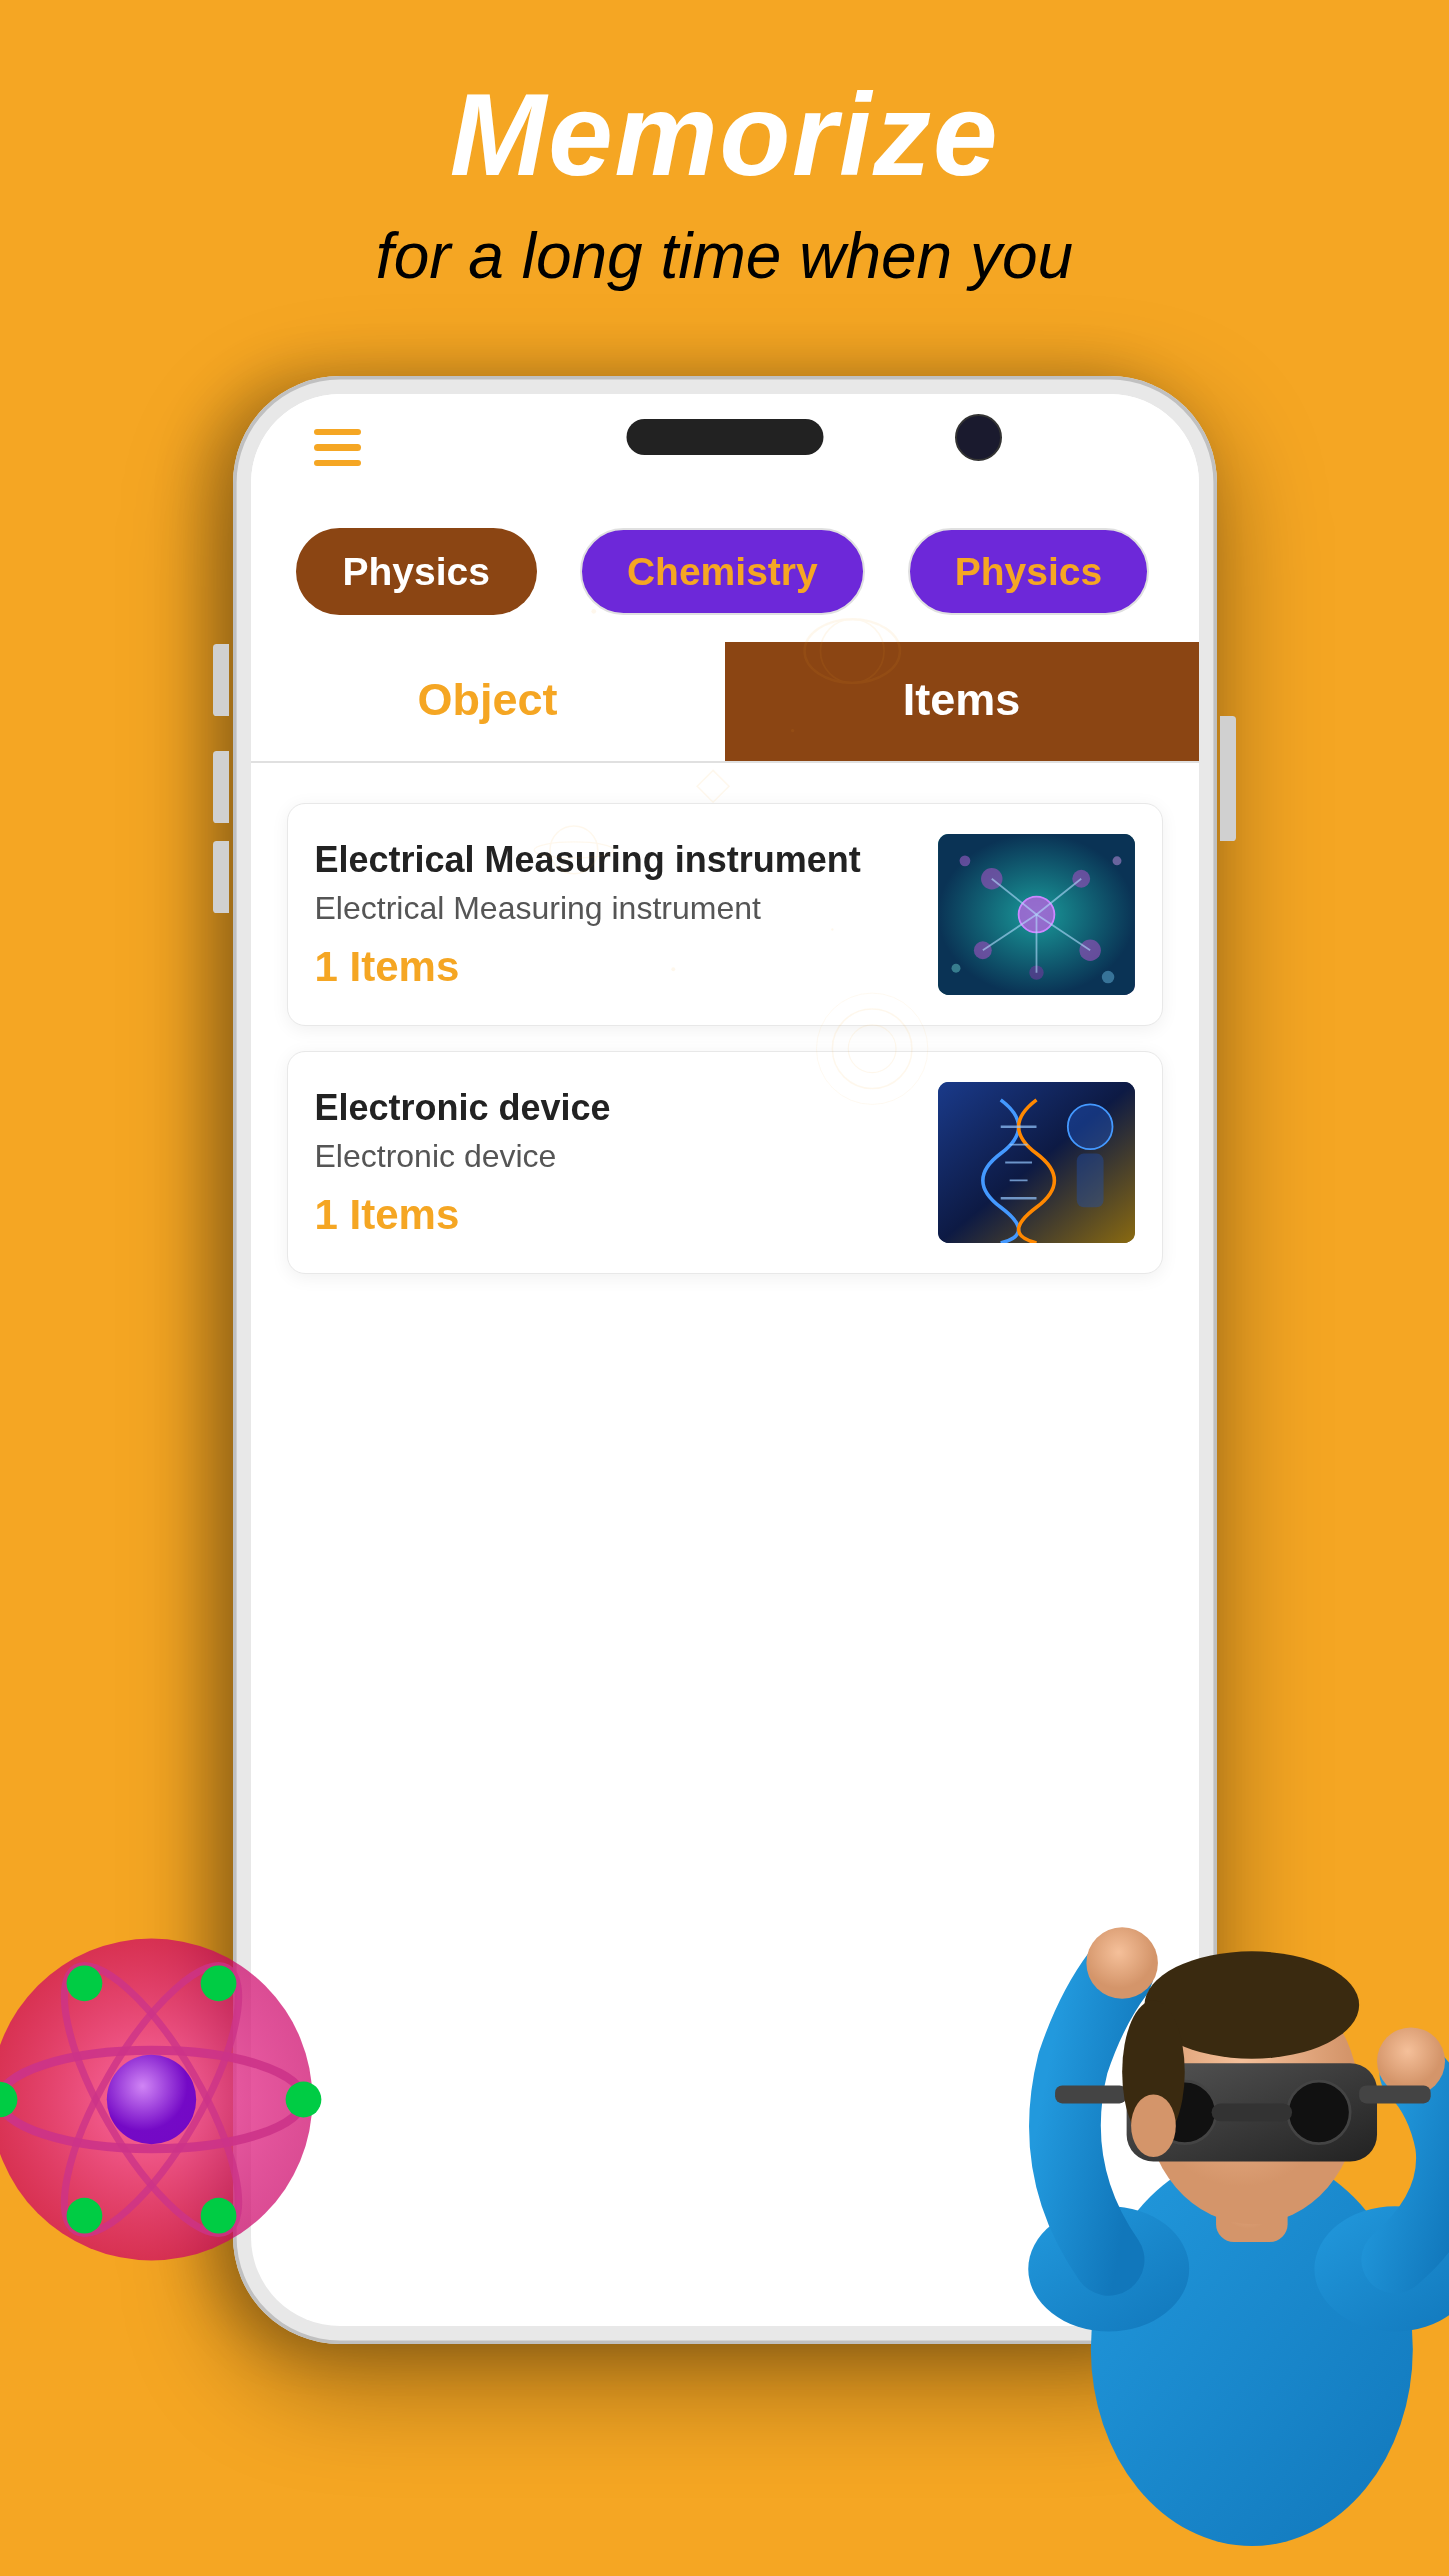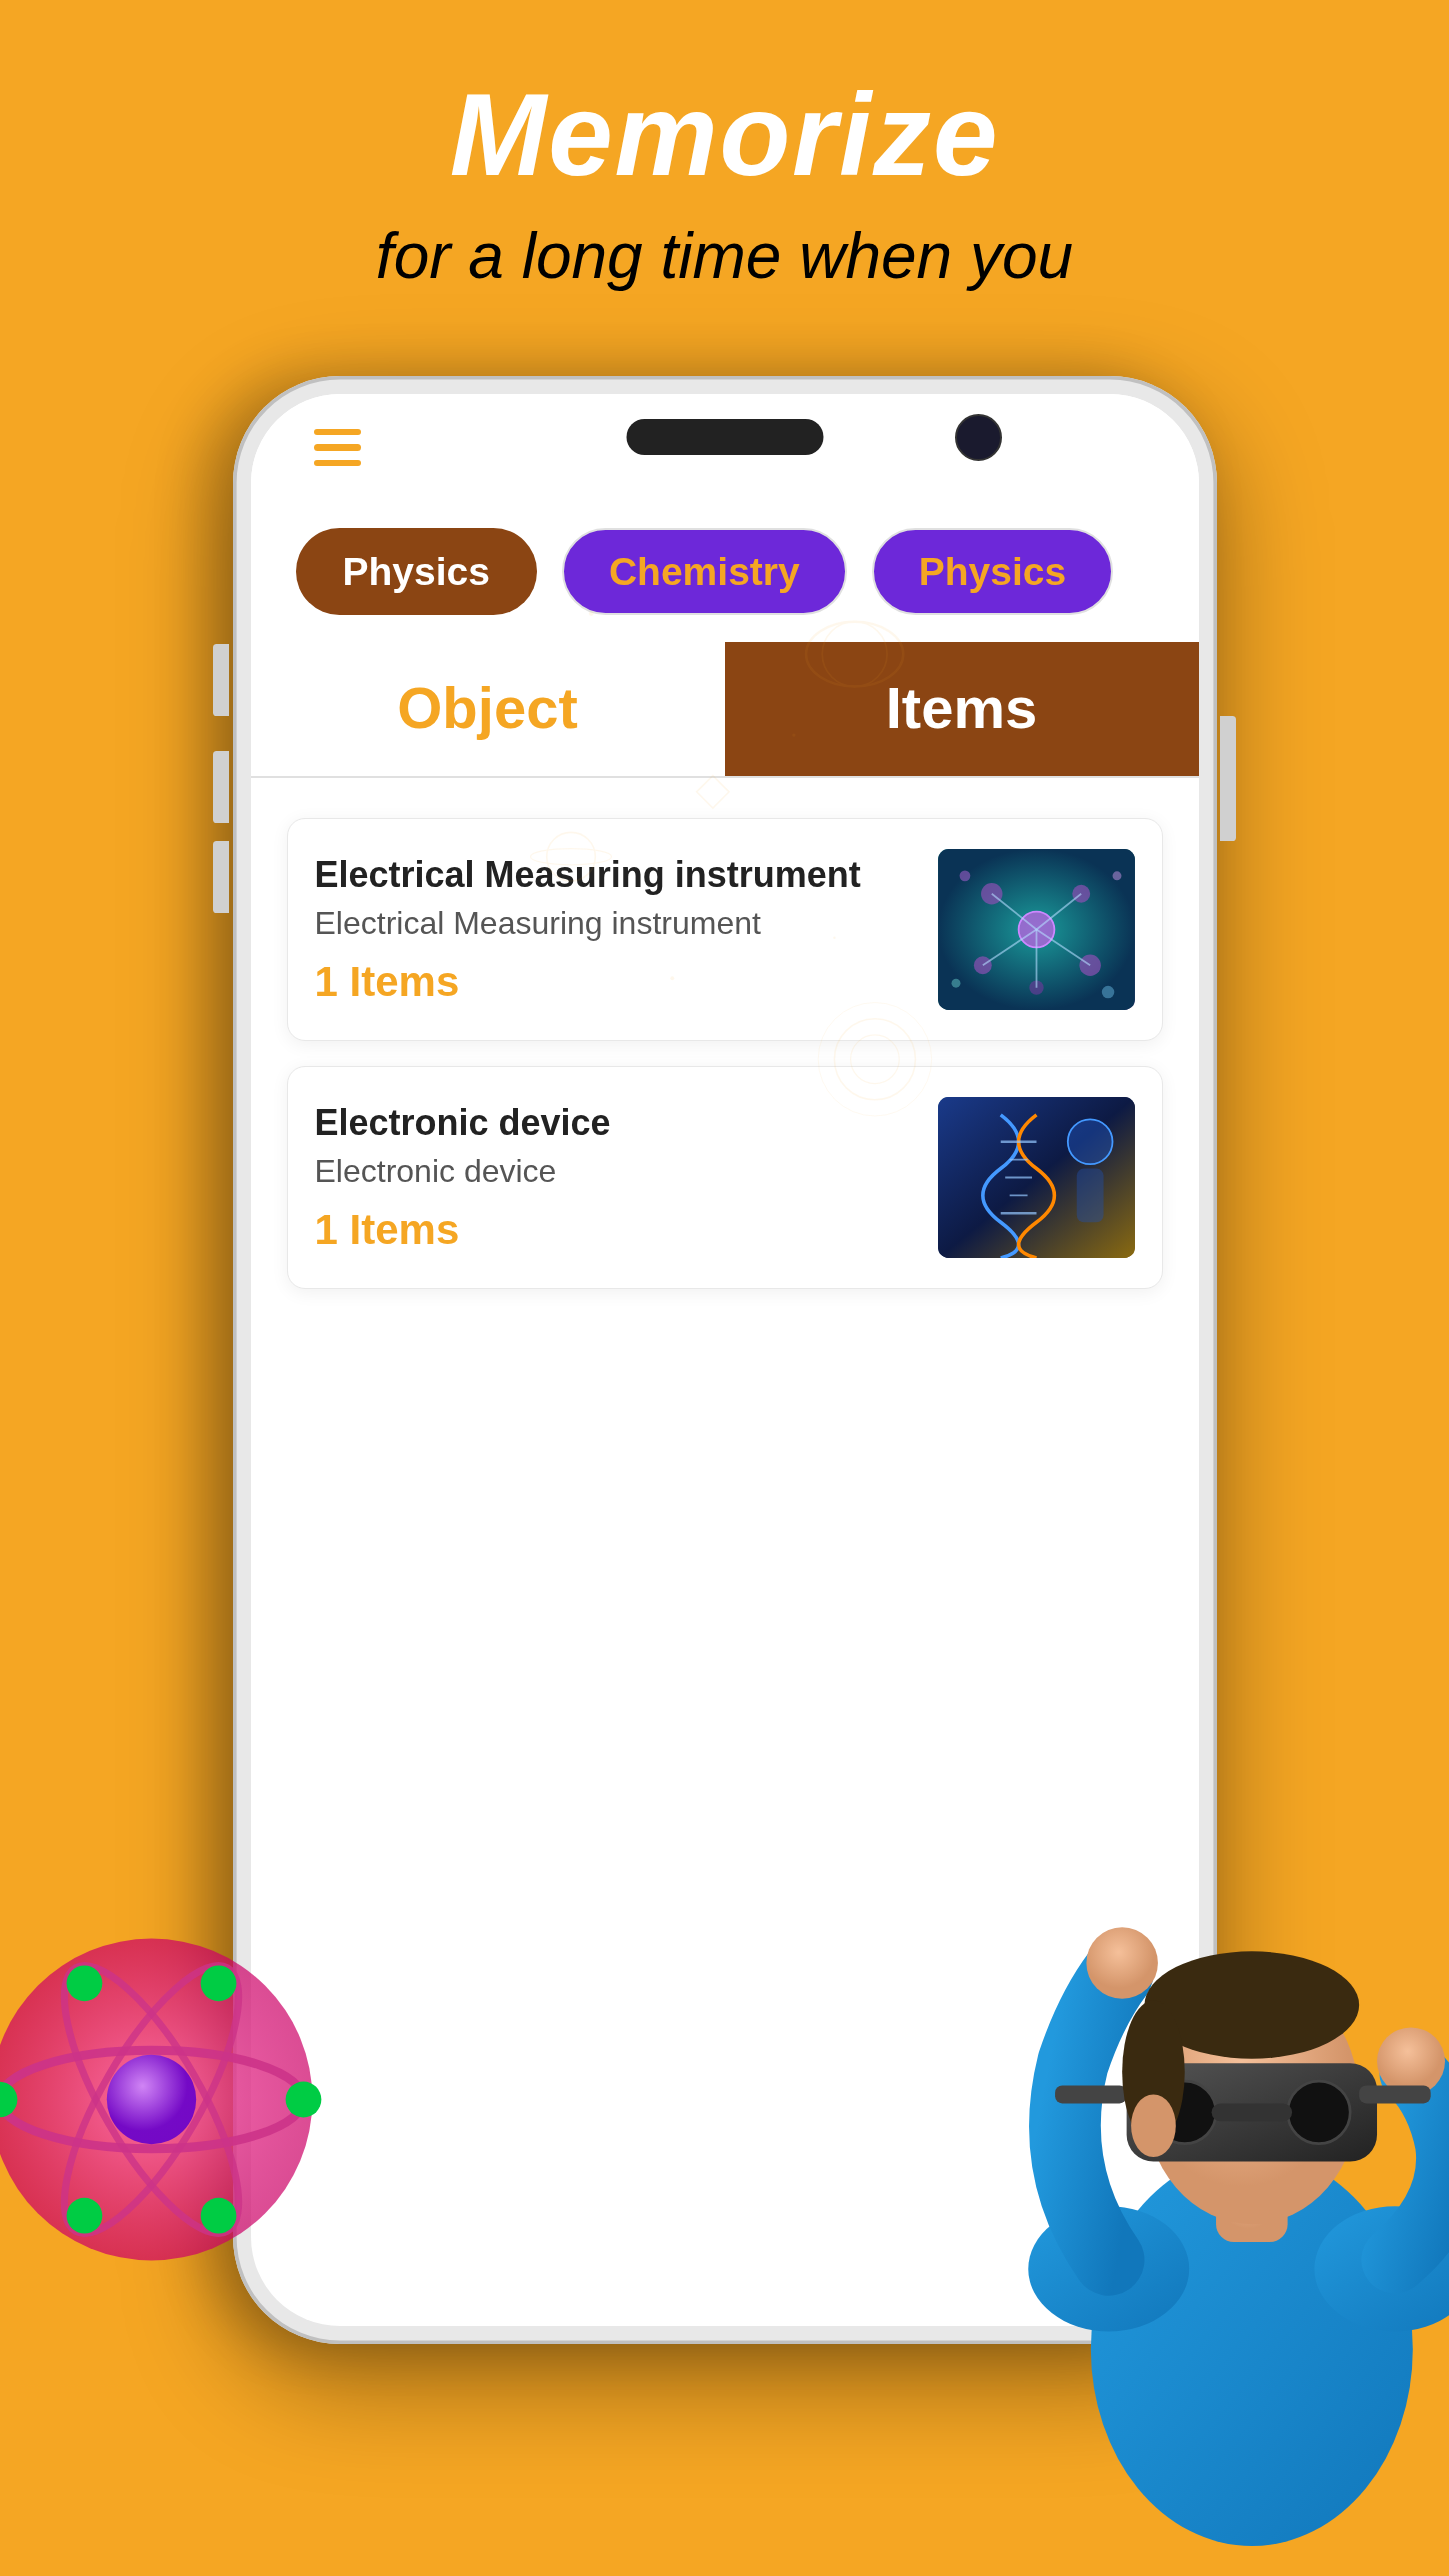--- a/index.html
+++ b/index.html
@@ -148,21 +148,21 @@
     
     .app-content {
       width: 100%;
       background: #fff;
       position: relative;
     }
 
     
     .category-tabs {
       display: flex;
-      gap: 25px;
+      gap: 43px;
       padding: 36px 45px 27px;
       background: #fff;
     }
 
     .tab-pill {
       padding: 19.7px 45px;
       border-radius: 45px;
       font-size: 39px;
       font-weight: 600;
       cursor: pointer;
@@ -185,21 +185,21 @@
       display: flex;
       width: 100%;
       border-bottom: 2.7px solid #e0e0e0;
       margin-bottom: 27px;
     }
 
     .view-tab {
       flex: 1;
       padding: 32px 18px;
       text-align: center;
-      font-size: 58px;
+      font-size: 45px;
       font-weight: 600;
       cursor: pointer;
     }
 
     .view-tab.active-obj {
       color: #F5A623;
       border-bottom: 3.6px solid transparent;
     }
 
     .view-tab.active-img {

